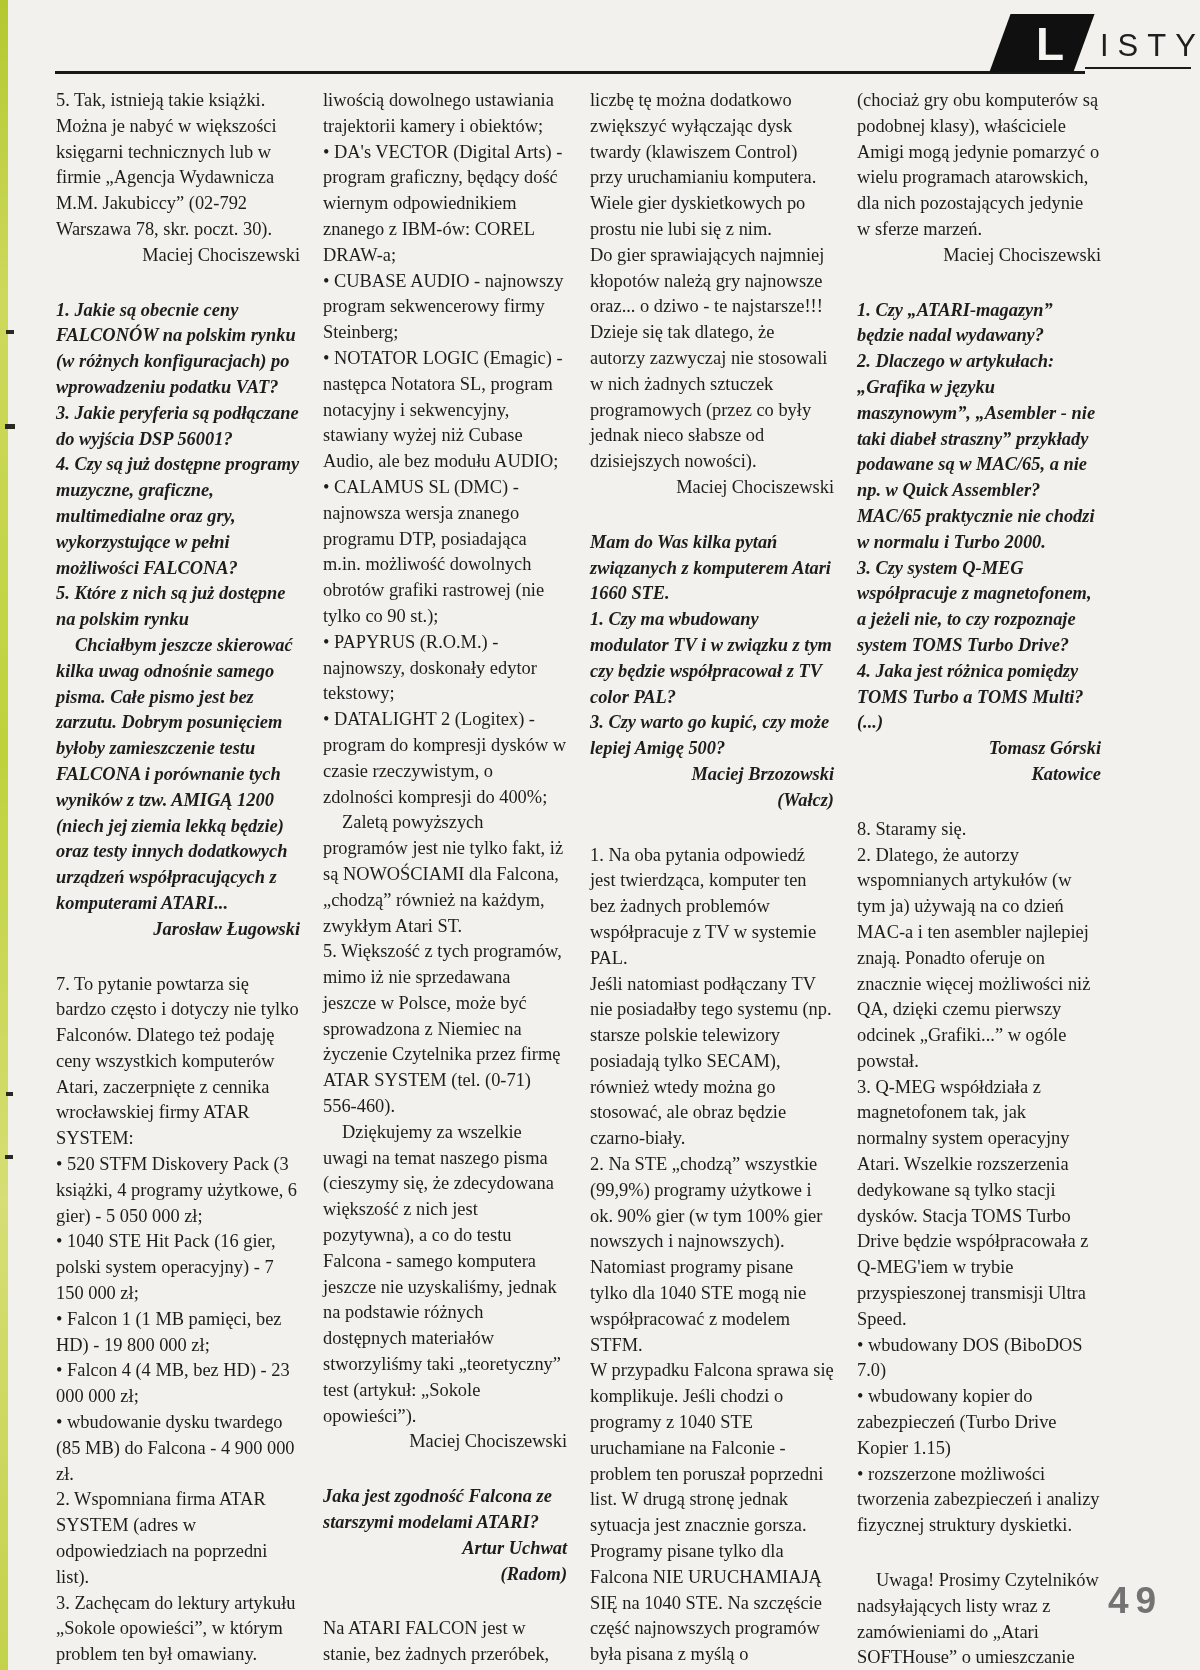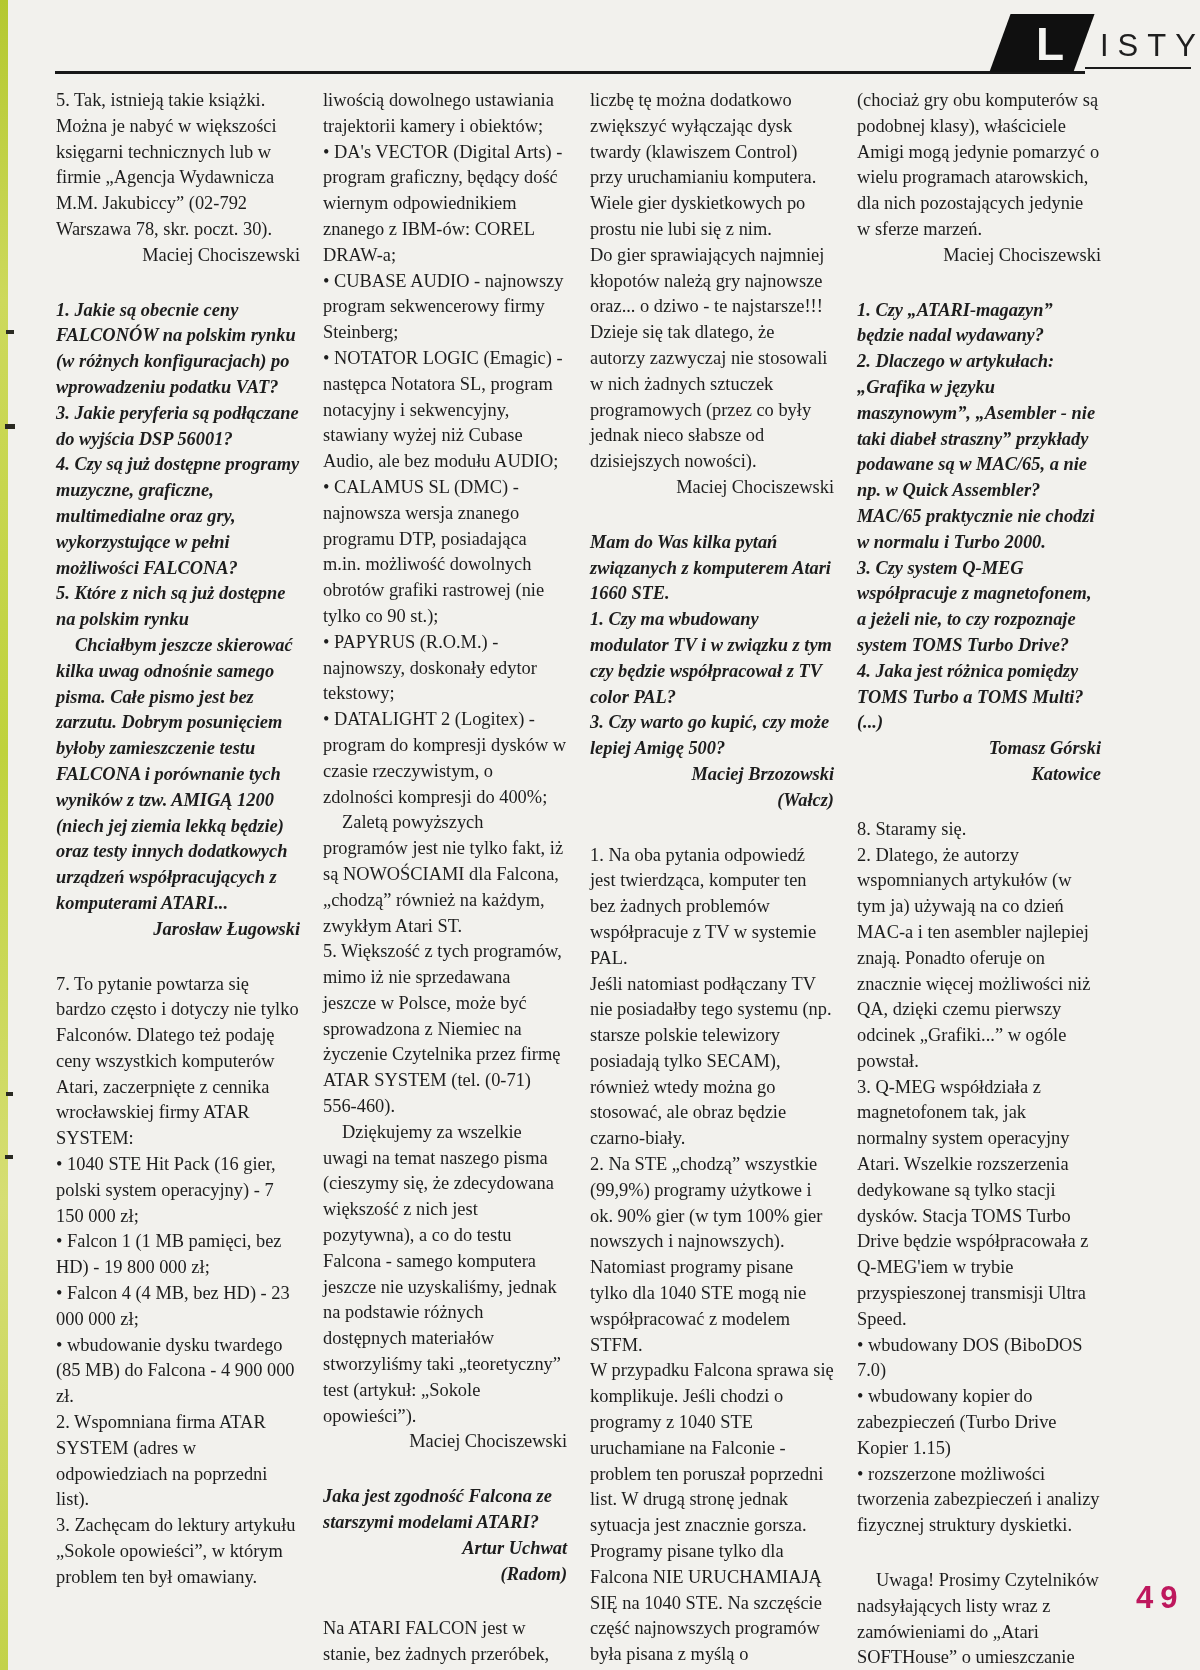--- a/index.html
+++ b/index.html
@@ -50,23 +50,23 @@
   .col.c4{left:857px;}
 
   .blk{margin:0;text-align:left;}
   .blk.ni,.blk.qi{text-indent:19px;}
   .blk.q,.blk.qi{font-weight:700;font-style:italic;}
   .blk.s{text-align:right;}
   .blk.si{text-align:right;font-weight:700;font-style:italic;}
   .blk.gap{height:29px;}
 
   .page-number{
-    position:absolute;left:1136px;top:1580px;
+    position:absolute;left:1108px;top:1580px;
     font-family:"Liberation Sans",sans-serif;
-    font-weight:700;font-size:31px;letter-spacing:7px;color:#be185d;
+    font-weight:700;font-size:37px;letter-spacing:7px;color:#737373;
   }
 </style>
 </head>
 <body>
 
 <div class="edge-strip"></div>
 <div class="speck s1"></div>
 <div class="speck s2"></div>
 <div class="speck s3"></div>
 <div class="speck s4"></div>
@@ -83,20 +83,21 @@
     <p class="blk s">Maciej Chociszewski</p>
     <p class="blk gap"></p>
     <p class="blk q">1. Jakie są obecnie ceny FALCONÓW na polskim rynku (w różnych konfiguracjach) po wprowadzeniu podatku VAT?</p>
     <p class="blk q">3. Jakie peryferia są podłączane do wyjścia DSP 56001?</p>
     <p class="blk q">4. Czy są już dostępne programy muzyczne, graficzne, multimedialne oraz gry, wykorzystujące w pełni możliwości FALCONA?</p>
     <p class="blk q">5. Które z nich są już dostępne na polskim rynku</p>
     <p class="blk qi">Chciałbym jeszcze skierować kilka uwag odnośnie samego pisma. Całe pismo jest bez zarzutu. Dobrym posunięciem byłoby zamieszczenie testu FALCONA i porównanie tych wyników z tzw. AMIGĄ 1200 (niech jej ziemia lekką będzie) oraz testy innych dodatkowych urządzeń współpracujących z komputerami ATARI...</p>
     <p class="blk si">Jarosław Ługowski</p>
     <p class="blk gap"></p>
     <p class="blk n">7. To pytanie powtarza się bardzo często i dotyczy nie tylko Falconów. Dlatego też podaję ceny wszystkich komputerów Atari, zaczerpnięte z cennika wrocławskiej firmy ATAR SYSTEM:</p>
+    <p class="blk n">• 520 STFM Diskovery Pack (3 książki, 4 programy użytkowe, 6 gier) - 5 050 000 zł;</p>
     <p class="blk n">• 1040 STE Hit Pack (16 gier, polski system operacyjny) - 7 150 000 zł;</p>
     <p class="blk n">• Falcon 1 (1 MB pamięci, bez HD) - 19 800 000 zł;</p>
     <p class="blk n">• Falcon 4 (4 MB, bez HD) - 23 000 000 zł;</p>
     <p class="blk n">• wbudowanie dysku twardego (85 MB) do Falcona - 4 900 000 zł.</p>
     <p class="blk n">2. Wspomniana firma ATAR SYSTEM (adres w odpowiedziach na poprzedni list).</p>
     <p class="blk n">3. Zachęcam do lektury artykułu „Sokole opowieści”, w którym problem ten był omawiany.</p>
   </div>
 <div class="col c2">
     <p class="blk n">liwością dowolnego ustawiania trajektorii kamery i obiektów;</p>
     <p class="blk n">• DA's VECTOR (Digital Arts) - program graficzny, będący dość wiernym odpowiednikiem znanego z IBM-ów: COREL DRAW-a;</p>

